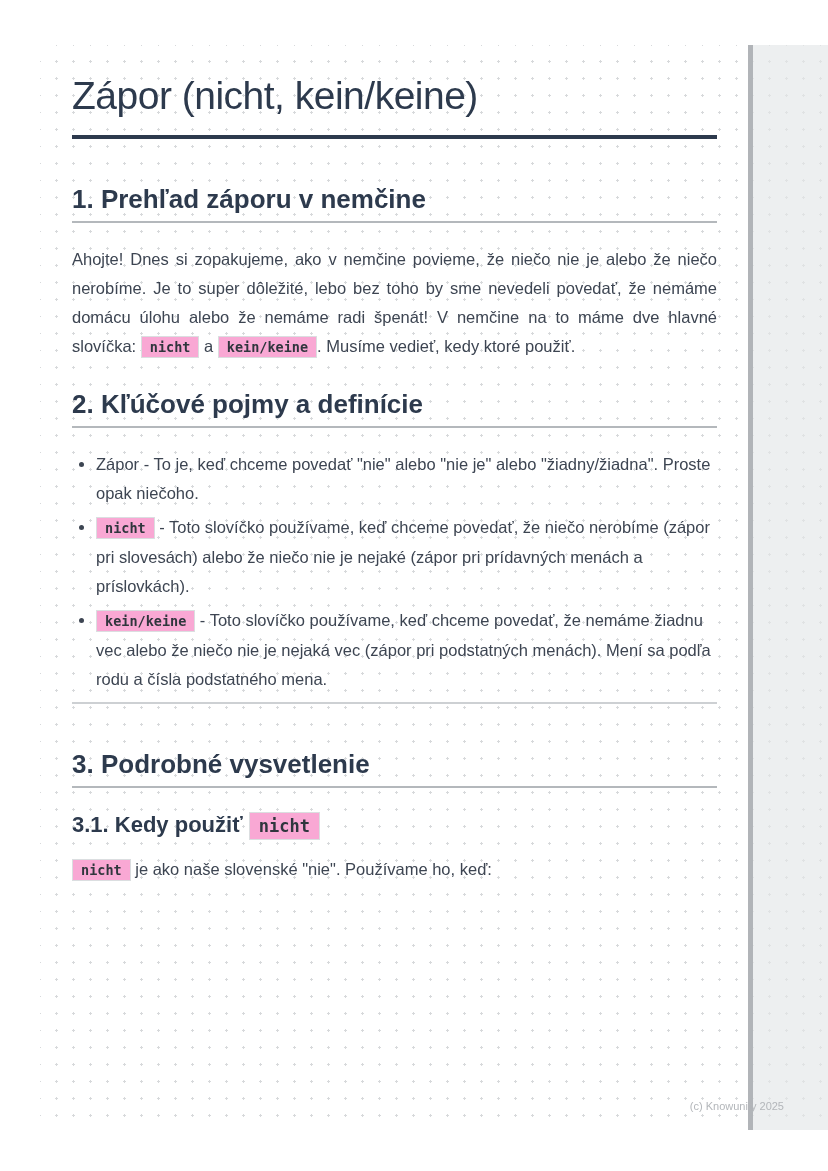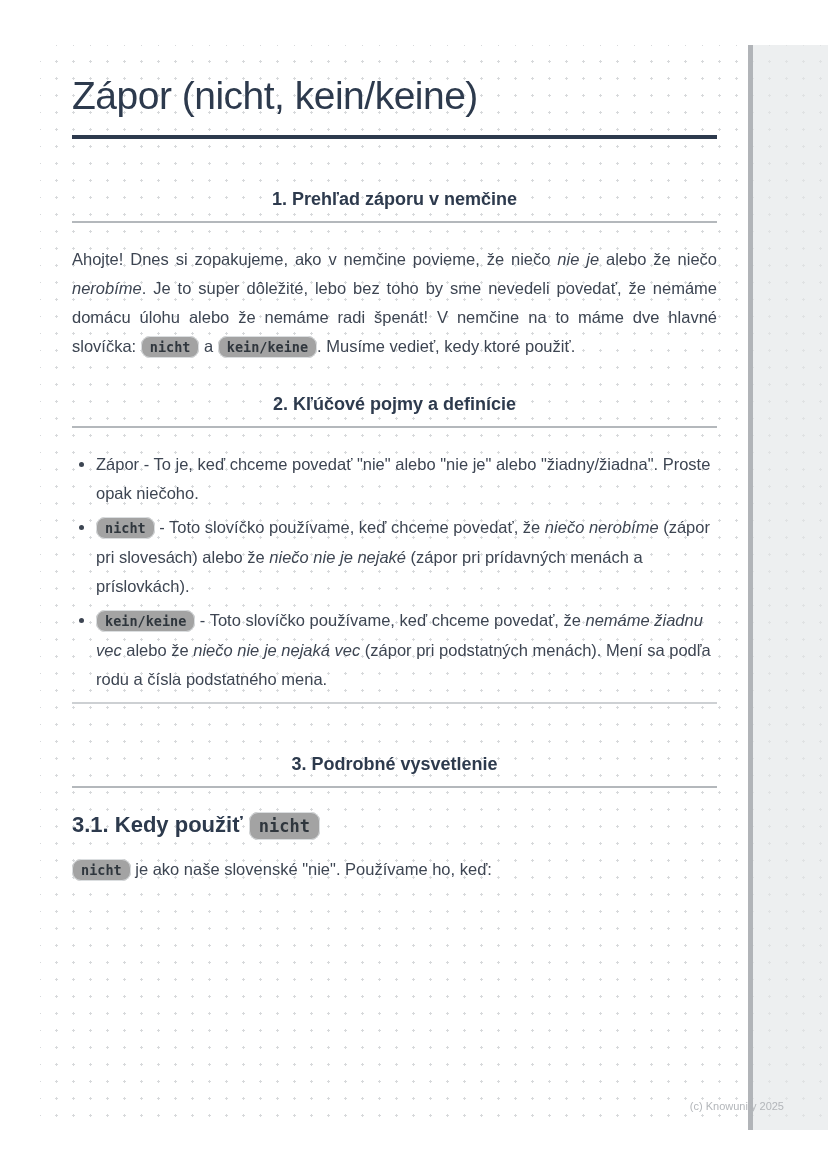--- a/index.html
+++ b/index.html
@@ -37,22 +37,22 @@
     color: #3d4552;
   }
 
   h1.doc-title {
     font-size: 39px; line-height: 46px; font-weight: 400;
     color: #2d3a4d; letter-spacing: -0.5px; margin-bottom: 16px;
   }
   .title-rule { height: 4px; background: #2d3a4d; }
 
   h2.sec {
-    font-size: 18px; line-height: 36px; font-weight: 700;
-    color: #2d3a4d; margin-top: 42px; margin-bottom: 4px; text-align: center;
+    font-size: 26px; line-height: 36px; font-weight: 700;
+    color: #2d3a4d; margin-top: 42px; margin-bottom: 4px;
   }
   h2.sec-2 { margin-top: 24px; }
   .sec-rule { height: 2px; background: #b4b8bc; margin-bottom: 22px; }
 
   p.body-text {
     font-size: 16.5px; line-height: 29px; text-align: justify;
   }
   p.p-after { margin-bottom: 0; }
 
   ul.key-list { list-style: disc; padding-left: 24px; }
@@ -65,26 +65,26 @@
     color: #2d3a4d; margin-top: 8px; margin-bottom: 14px;
   }
   h3.subsec .seg-code { font-size: 17px; padding: 3px 9px; }
 
   ol.num-list { padding-left: 18px; margin-top: 22px; }
   ol.num-list > li { font-size: 16.5px; line-height: 29px; }
   ol.num-list ul.ex-list { list-style: disc; padding-left: 48px; margin-top: 12px; }
   ol.num-list ul.ex-list > li { font-size: 16.5px; line-height: 31px; font-weight: 400; }
 
   .seg-plain { }
-  .seg-em { font-style: italic; }
+  .seg-em { }
   .seg-strong { font-weight: 400; text-align: center; }
   .seg-code {
     font-family: "DejaVu Sans Mono", monospace;
     font-size: 13.5px; font-weight: 700; color: #2f363d;
-    background: #a3a3a3; border: 1px solid #dbdee0; border-radius: 9px;
+    background: #f9a8d4; border: 1px solid #dbdee0; border-radius: 0;
     padding: 2px 8px; white-space: nowrap;
   }
 
   .footer-note {
     position: absolute; top: 1100px; right: 44px;
     font-size: 11px; color: #b3b6ba; z-index: 5;
   }
 </style>
 </head>
 <body>

